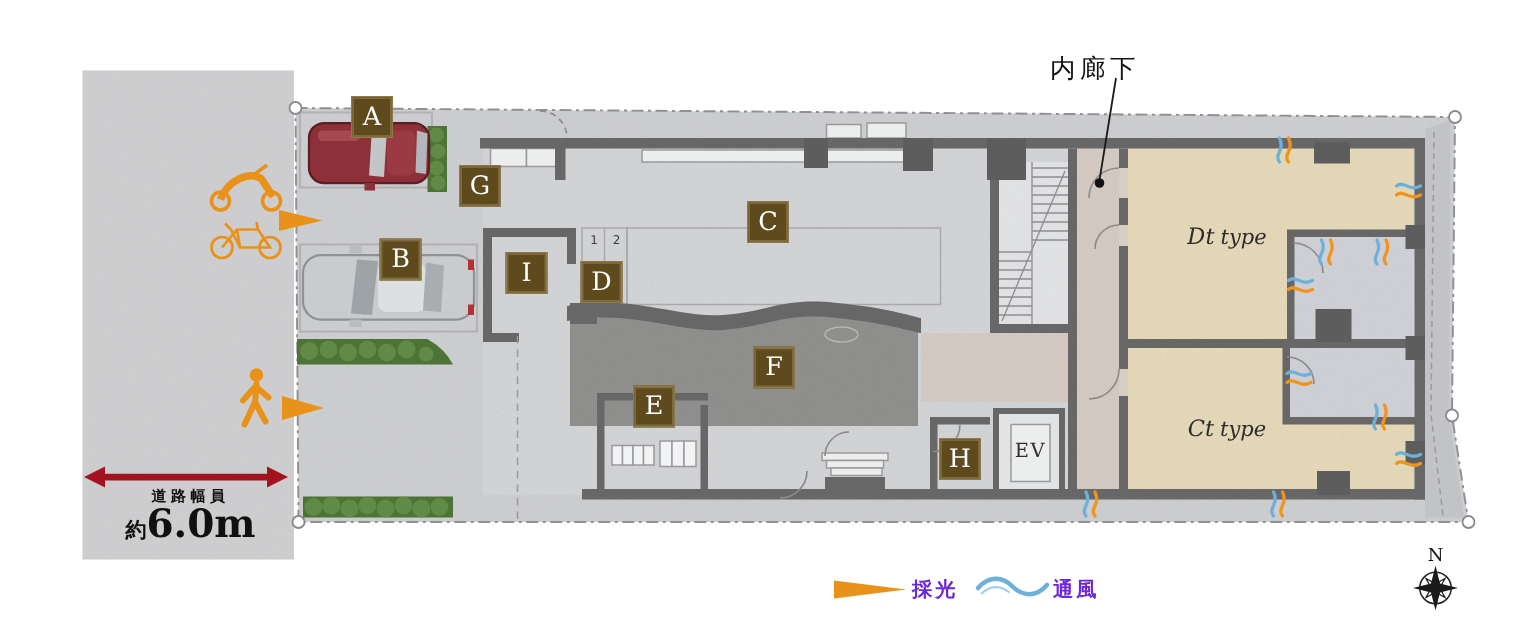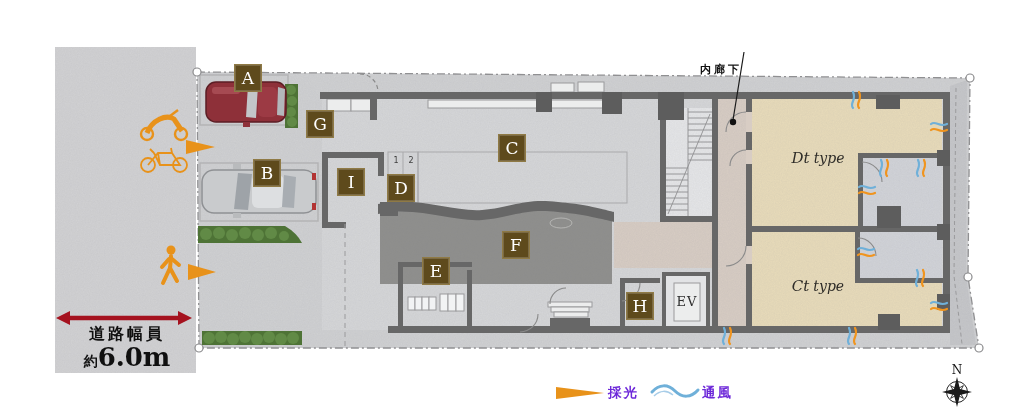--- a/index.html
+++ b/index.html
@@ -9,23 +9,23 @@
   .ov{position:absolute;white-space:nowrap;}
   .ctr{transform:translate(-50%,-50%);}
   .plan-label{width:26px;height:26px;background:#5e4a1c;border:1px solid #8f7a45;
     box-shadow:inset 0 0 0 1px rgba(255,255,255,.18);color:#fff;font-size:17px;
     line-height:26px;text-align:center;font-family:"DejaVu Serif",serif;}
   .stall-num{font-size:8px;color:#3c3c3c;font-family:"DejaVu Sans",sans-serif;}
   .ev-label{font-size:13px;color:#2f2f2f;letter-spacing:1px;text-align:center;}
   .unit-type{font-style:italic;color:#2e2c28;}
   .unit-type .big{font-size:15px;}
   .unit-type .small{font-size:14px;margin-left:4px;text-align:right;}
-  .corridor-note{font-size:11px;color:#111;letter-spacing:3px;font-weight:bold;margin-top:28px;}
+  .corridor-note{font-size:17px;color:#111;letter-spacing:3px;font-weight:normal;}
   .road-note{width:130px;text-align:center;color:#101010;}
-  .road-note .l1{font-size:16px;font-weight:bold;letter-spacing:3px;}
+  .road-note .l1{font-size:10px;font-weight:bold;letter-spacing:3px;}
   .road-note .l2{font-weight:bold;line-height:24px;}
   .road-note .approx{font-size:14px;}
   .road-note .val{font-size:26px;}
   .legend-txt{font-family:"Liberation Sans","DejaVu Sans",sans-serif;font-size:13.5px;
     font-weight:bold;color:#6d28d9;letter-spacing:2px;}
   .caption-txt{font-family:"Liberation Sans","DejaVu Sans",sans-serif;font-size:13px;
     font-weight:bold;color:#1d1d1d;letter-spacing:1px;}
   .north-label{font-size:12px;color:#111;}
 </style>
 </head>

